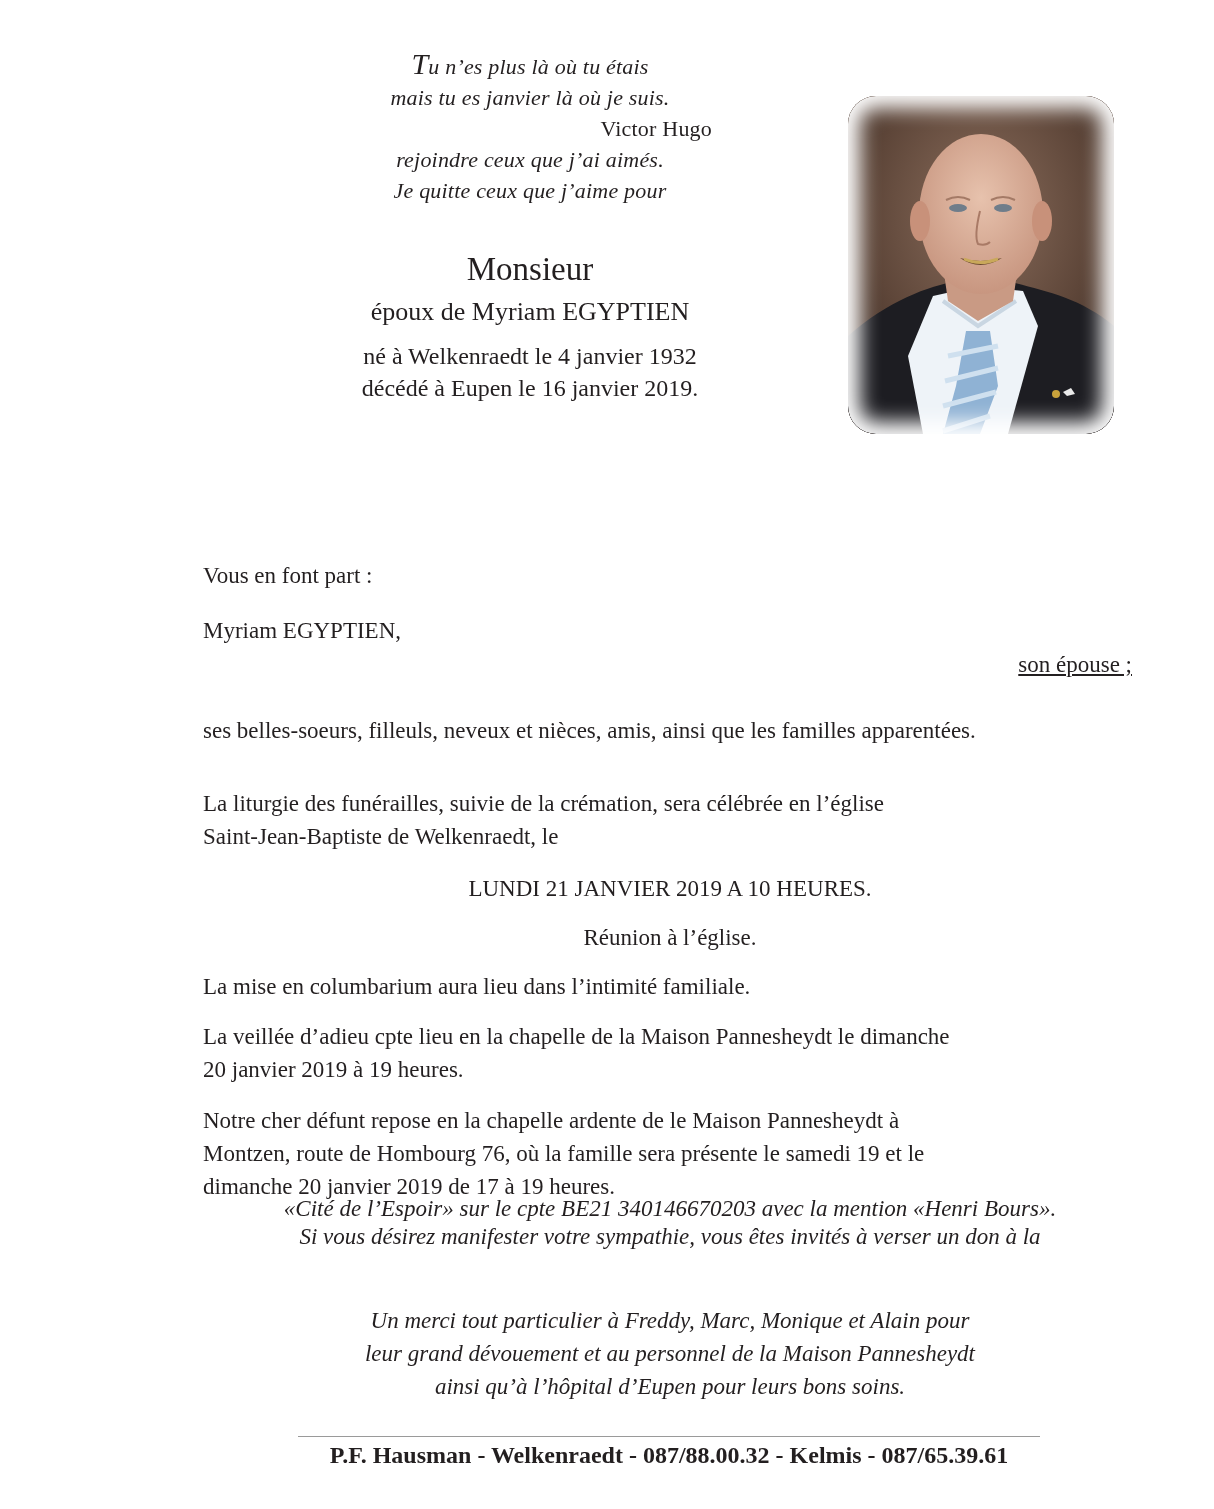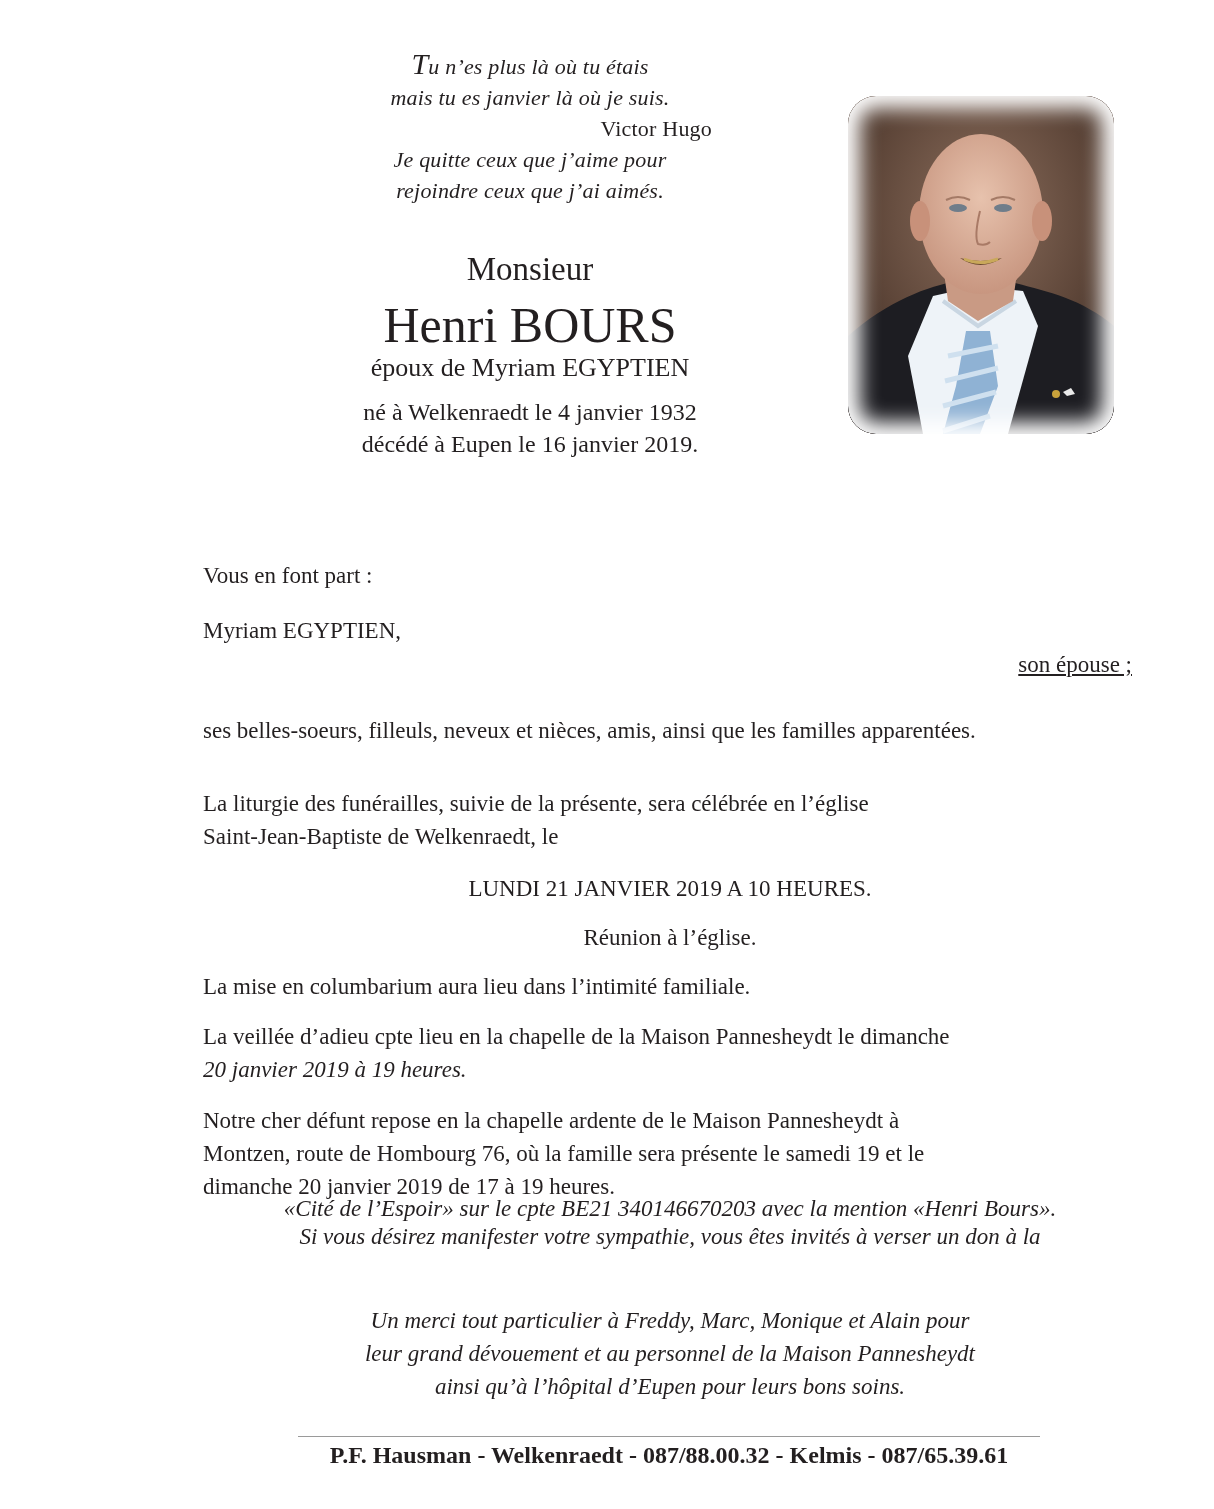--- a/index.html
+++ b/index.html
@@ -50,27 +50,26 @@
       font-size: 24px; line-height: 28px; font-weight: bold;
     }
   </style>
 </head>
 <body>
 
 <div class="abs quote">
   <span class="line"><span class="dropcap">T</span><span>u n’es plus là où tu étais</span></span>
   <span class="line">mais tu es janvier là où je suis.</span>
   <span class="line author">Victor Hugo</span>
+  <span class="line">rejoindre ceux que j’ai aimés.</span>
   <span class="line">Je quitte ceux que j’aime pour</span>
-  <span class="line">rejoindre ceux que j’ai aimés.</span>
 </div>
 
 <div class="abs title">
   <span class="civ">Monsieur</span>
-  <span class="name">Henri BOURS</span>
   <span class="spouse">époux de Myriam EGYPTIEN</span>
   <div class="dates-block">
     <span class="dates">né à Welkenraedt le 4 janvier 1932</span>
     <span class="dates">décédé à Eupen le 16 janvier 2019.</span>
   </div>
 </div>
 
 <div class="abs photo">
   <svg viewBox="0 0 266 338" preserveAspectRatio="none">
     <defs>
@@ -115,28 +114,28 @@
     <path d="M215 296 l8 -4 l4 6 l-8 2 z" fill="#e9e9e9"></path>
   </svg>
   <div class="vignette"></div>
 </div>
 
 <div class="abs body-text" style="top:559px;">Vous en font part :</div>
 <div class="abs body-text" style="top:614px;">Myriam EGYPTIEN,</div>
 <div class="abs body-text right" style="top:648px; width:929px;text-decoration:underline;">son épouse ;</div>
 <div class="abs body-text" style="top:714px;">ses belles-soeurs, filleuls, neveux et nièces, amis, ainsi que les familles apparentées.</div>
 
-<div class="abs body-text" style="top:787px;">La liturgie des funérailles, suivie de la présente, sera célébrée en l’église</div>
+<div class="abs body-text" style="top:787px;">La liturgie des funérailles, suivie de la crémation, sera célébrée en l’église</div>
 <div class="abs body-text" style="top:820px;">Saint-Jean-Baptiste de Welkenraedt, le</div>
 <div class="abs body-text center" style="top:872px;">LUNDI 21 JANVIER 2019 A 10 HEURES.</div>
 <div class="abs body-text center" style="top:921px;">Réunion à l’église.</div>
 <div class="abs body-text" style="top:970px;">La mise en columbarium aura lieu dans l’intimité familiale.</div>
 
 <div class="abs body-text" style="top:1020px;">La veillée d’adieu cpte lieu en la chapelle de la Maison Pannesheydt le dimanche</div>
-<div class="abs body-text" style="top:1053px;font-style:italic;">20 janvier 2019 à 19 heures.</div>
+<div class="abs body-text" style="top:1053px;">20 janvier 2019 à 19 heures.</div>
 
 <div class="abs body-text" style="top:1104px;">Notre cher défunt repose en la chapelle ardente de le Maison Pannesheydt à</div>
 <div class="abs body-text" style="top:1137px;">Montzen, route de Hombourg 76, où la famille sera présente le samedi 19 et le</div>
 <div class="abs body-text" style="top:1170px;">dimanche 20 janvier 2019 de 17 à 19 heures.</div>
 
 <div class="abs body-text center italic" style="top:1220px;">Si vous désirez manifester votre sympathie, vous êtes invités à verser un don à la</div>
 <div class="abs body-text center italic" style="top:1192px;">«Cité de l’Espoir» sur le cpte BE21 340146670203 avec la mention «Henri Bours».</div>
 
 <div class="abs body-text center italic" style="top:1304px;">Un merci tout particulier à Freddy, Marc, Monique et Alain pour</div>
 <div class="abs body-text center italic" style="top:1337px;">leur grand dévouement et au personnel de la Maison Pannesheydt</div>

